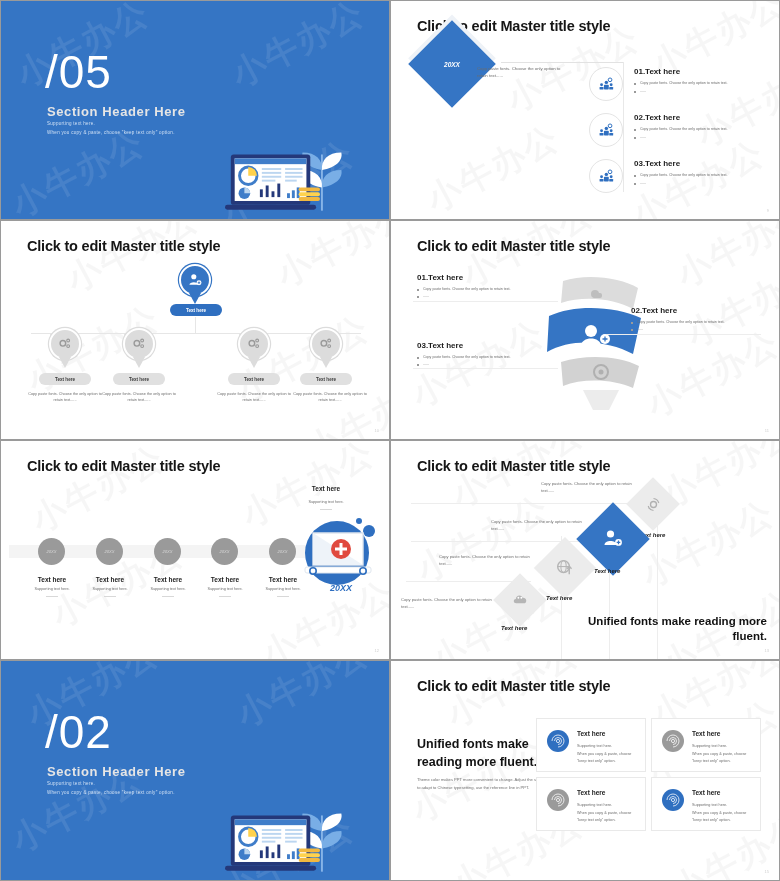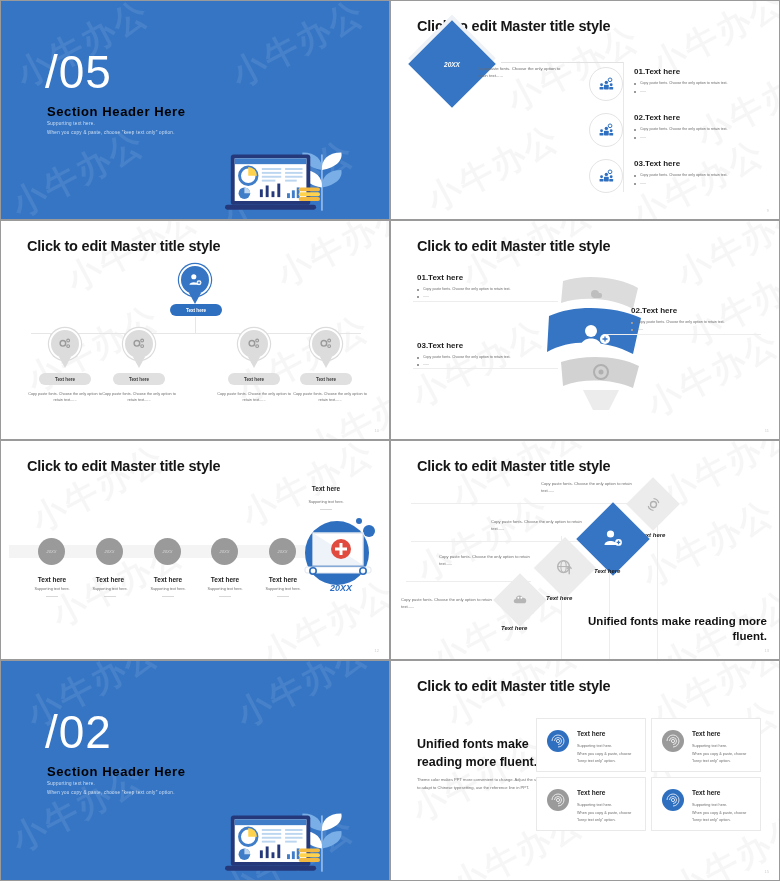--- a/index.html
+++ b/index.html
@@ -38,21 +38,21 @@
   .blue .wm span{ color:rgba(255,255,255,0.09); }
 
   
   .sec-num{
     position:absolute; left:44px; top:48px;
     font-size:46px; color:#fff; font-weight:300;
     letter-spacing:1px; line-height:1;
   }
   .sec-head{
     position:absolute; left:46px; top:103px;
-    font-size:13px; font-weight:bold; color:#000000; letter-spacing:.6px;
+    font-size:13px; font-weight:bold; color:#e5e5e5; letter-spacing:.6px;
   }
   .sec-sup{
     position:absolute; left:46px; top:120px;
     font-size:4.5px; color:#cfe0f5; letter-spacing:.3px;
   }
   .sec-note{
     position:absolute; left:46px; top:129px;
     font-size:4.5px; color:#cfe0f5; letter-spacing:.3px;
   }
 

